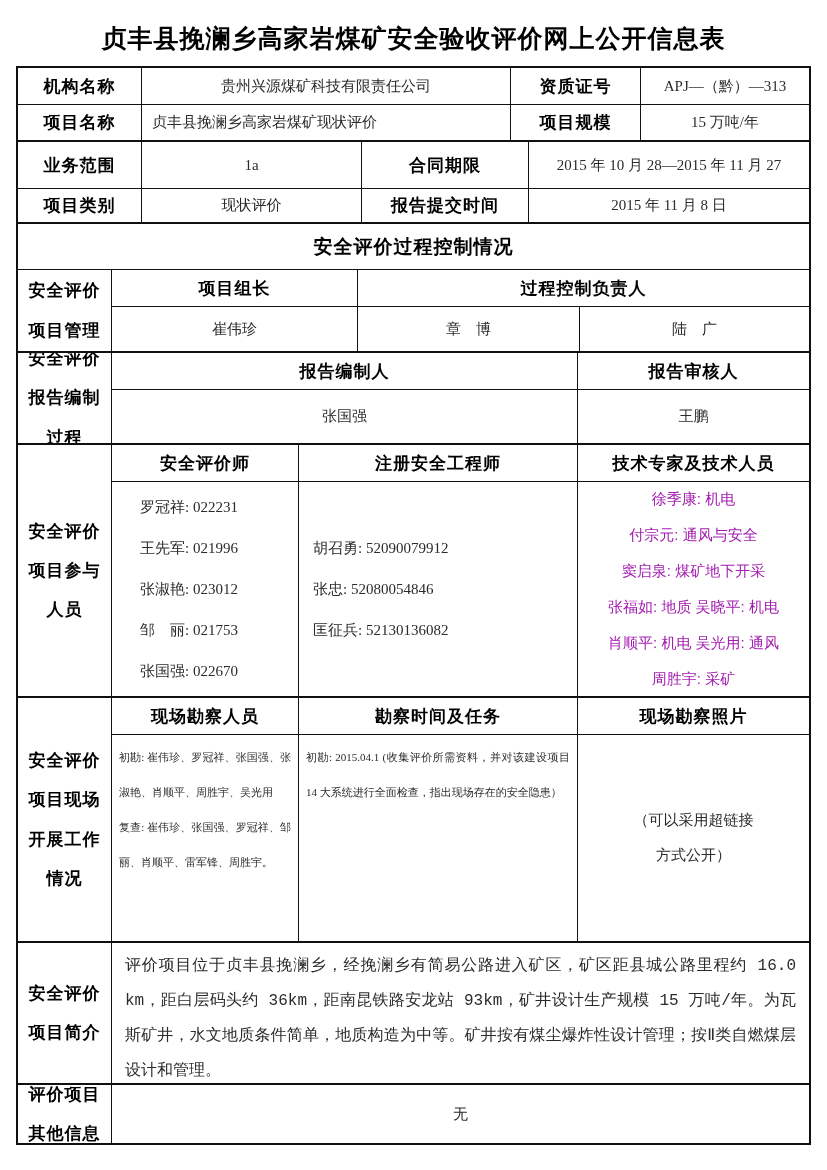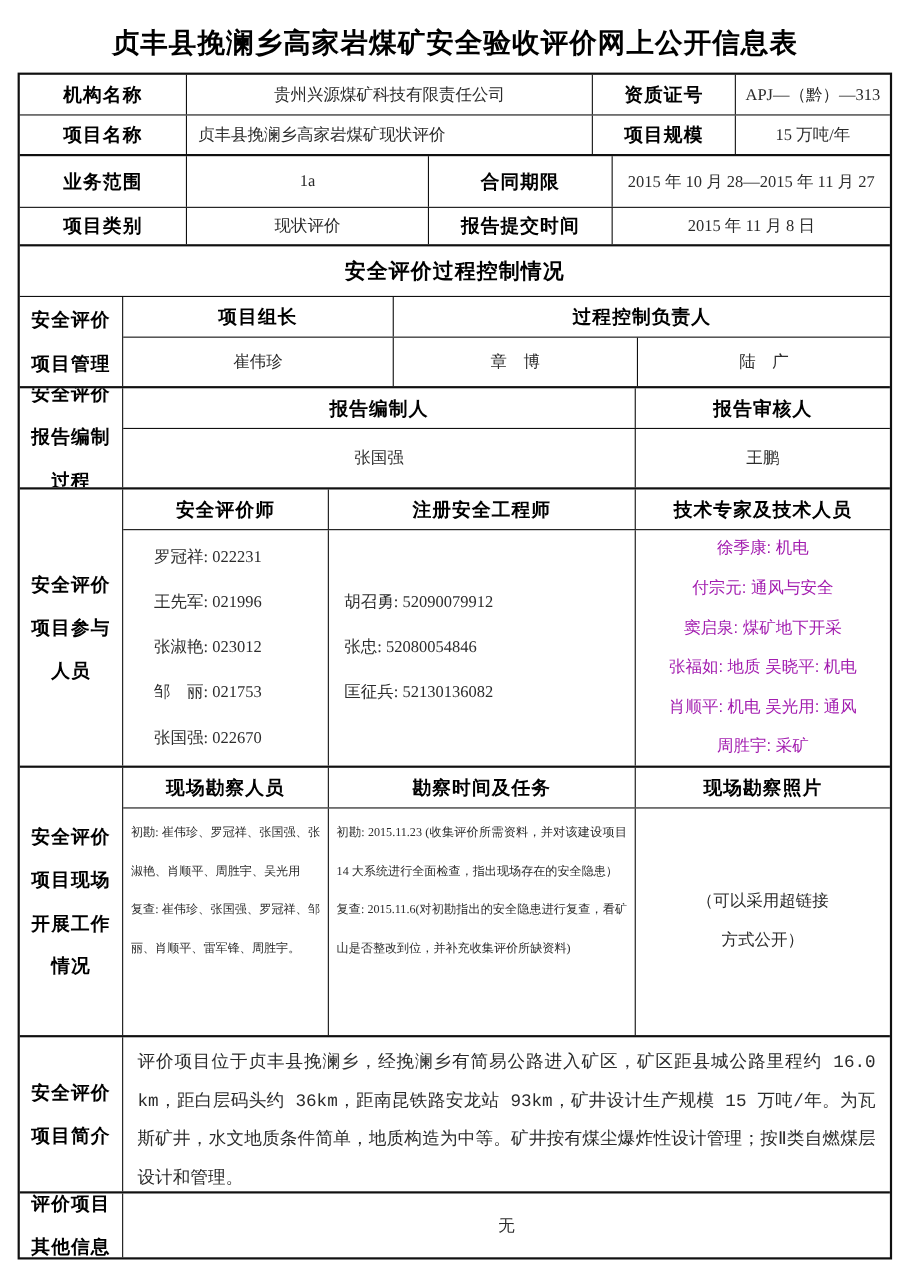--- a/index.html
+++ b/index.html
@@ -9,21 +9,21 @@
   .sheet{position:absolute;left:16px;top:66px;width:795px;border:2px solid #101010;background:#fff}
   .row{display:flex;border-bottom:1px solid #101010}
   .row.thick{border-bottom-width:2px}
   .row.last{border-bottom:none}
   .cell{display:flex;align-items:center;justify-content:center;text-align:center;border-right:1px solid #101010;overflow:hidden}
   .cell.end{border-right:none;flex:1}
   .label{font-weight:700;font-size:17px;letter-spacing:1px;color:#000;font-family:"Liberation Sans",sans-serif}
   .value{font-size:15px;color:#2b2b2b;font-family:"Liberation Serif",serif}
   .leftal{justify-content:flex-start;text-align:left;padding-left:10px}
   .pre{white-space:pre-line}
-  .w132{width:152px}.w369{width:369px}.w130{width:130px}
+  .w132{width:124px}.w369{width:369px}.w130{width:130px}
   .w220{width:220px}.w167{width:167px}
   .sec-label{width:94px;line-height:2.3}
   .sec-body{flex:1;display:flex;flex-direction:column;min-width:0}
   .sub-header{display:flex;border-bottom:1px solid #101010;height:37px}
   .sub-row{display:flex;flex:1;min-height:0}
   .subcell{display:flex;align-items:center;justify-content:center;text-align:center;border-right:1px solid #101010;overflow:hidden}
   .subcell.end{border-right:none;flex:1}
   .m1{width:246px}.m2{width:222px}
   .p1{width:187px}.p2{width:279px}
   .r1{width:466px}
@@ -156,22 +156,21 @@
         <div class="subcell label p1">现场勘察人员</div>
         <div class="subcell label p2">勘察时间及任务</div>
         <div class="subcell label end">现场勘察照片</div>
       </div>
       <div class="sub-row">
         <div class="subcell paras p1">
             <div class="para">初勘: 崔伟珍、罗冠祥、张国强、张淑艳、肖顺平、周胜宇、吴光用</div>
             <div class="para">复查: 崔伟珍、张国强、罗冠祥、邹　丽、肖顺平、雷军锋、周胜宇。</div>
           </div>
         <div class="subcell paras p2">
-            <div class="para">初勘: 2015.11.23 (收集评价所需资料，并对该建设项目 14 大系统进行全面检查，指出现场存在的安全隐患）</div>
-            <div class="para">复查: 2015.11.6(对初勘指出的安全隐患进行复查，看矿山是否整改到位，并补充收集评价所缺资料)</div>
+            <div class="para">初勘: 2015.04.1 (收集评价所需资料，并对该建设项目 14 大系统进行全面检查，指出现场存在的安全隐患）</div>
           </div>
         <div class="subcell end photos-note pre">（可以采用超链接
 方式公开）</div>
       </div>
     </div>
   </div>
 
   <div class="row thick" style="height:142px">
     <div class="cell label sec-label pre">安全评价
 项目简介</div>

